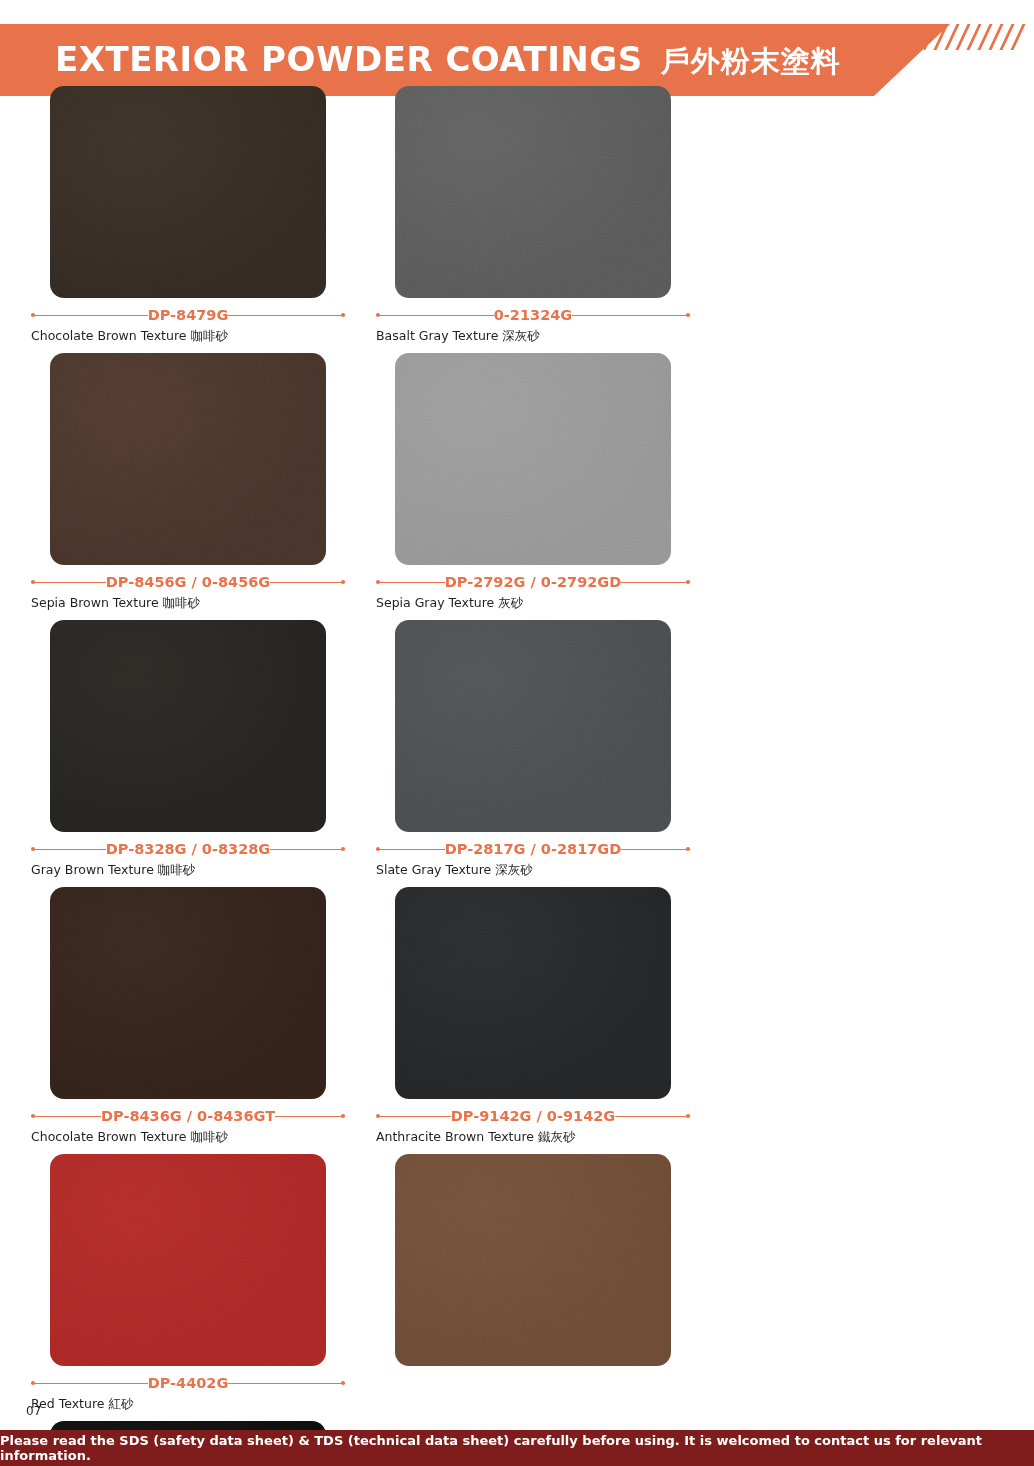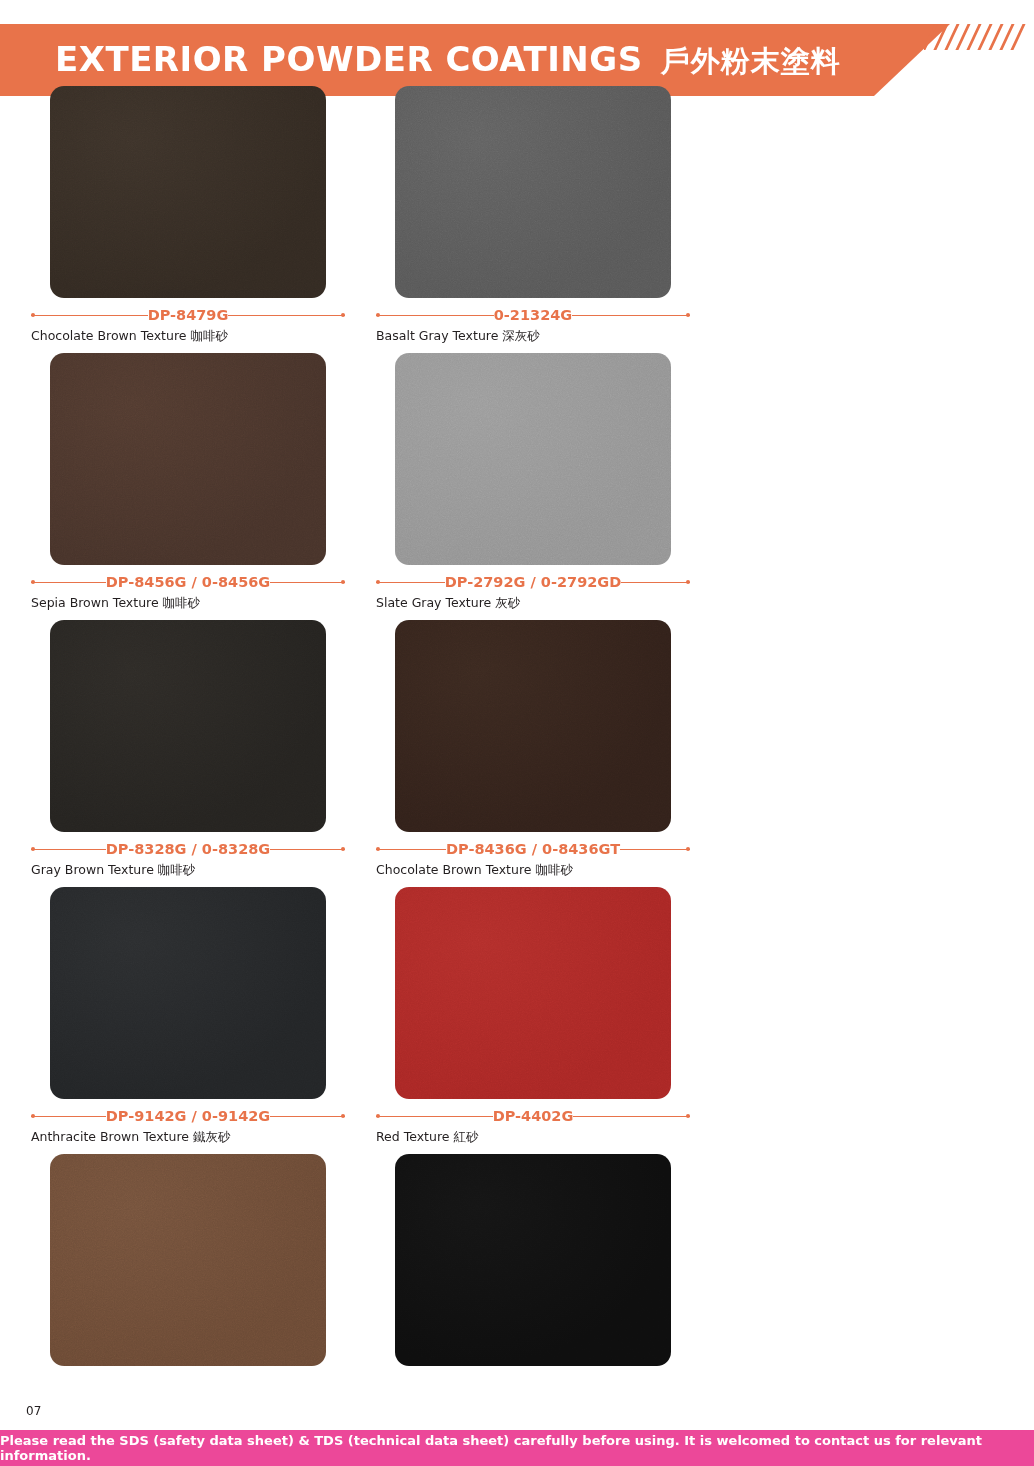--- a/index.html
+++ b/index.html
@@ -143,21 +143,21 @@
     font-family: "DejaVu Sans", sans-serif;
   }
 
   
   .footer {
     position: absolute;
     left: 0;
     bottom: 0;
     width: 100%;
     height: 36px;
-    background: #ec4899;
+    background: #7f1d1d;
     display: flex;
     align-items: center;
     justify-content: center;
     margin-top: 12px;
   }
   .footer-text {
     color: #ffffff;
     font-size: 13px;
     font-weight: bold;
     font-family: "DejaVu Sans", sans-serif;
@@ -244,38 +244,55 @@
             <feColorMatrix type="saturate" values="0"></feColorMatrix>
           </filter>
           <rect width="100%" height="100%" filter="url(#f4)" opacity="0.35"></rect>
         </svg>
       </div>
       <div class="code-row">
         <span class="rule left"></span>
         <span class="code">DP-2792G / 0-2792GD</span>
         <span class="rule right"></span>
       </div>
-      <div class="desc">Slate Gray Texture 灰砂</div>
+      <div class="desc">Sepia Gray Texture 灰砂</div>
     </div>
     <div class="cell">
       <div class="swatch" style="background: radial-gradient(at 30% 25%, rgb(46, 43, 39) 0%, rgb(37, 35, 32) 70%);">
         <svg class="grain" xmlns="http://www.w3.org/2000/svg" width="276" height="212">
           <filter id="f5">
             <feTurbulence type="fractalNoise" baseFrequency="0.9" numOctaves="3" seed="5"></feTurbulence>
             <feColorMatrix type="saturate" values="0"></feColorMatrix>
           </filter>
           <rect width="100%" height="100%" filter="url(#f5)" opacity="0.35"></rect>
         </svg>
       </div>
       <div class="code-row">
         <span class="rule left"></span>
         <span class="code">DP-8328G / 0-8328G</span>
         <span class="rule right"></span>
       </div>
       <div class="desc">Gray Brown Texture 咖啡砂</div>
+    </div>
+    <div class="cell">
+      <div class="swatch" style="background: radial-gradient(at 30% 25%, rgb(83, 84, 86) 0%, rgb(74, 75, 77) 70%);">
+        <svg class="grain" xmlns="http://www.w3.org/2000/svg" width="276" height="212">
+          <filter id="f6">
+            <feTurbulence type="fractalNoise" baseFrequency="0.9" numOctaves="3" seed="6"></feTurbulence>
+            <feColorMatrix type="saturate" values="0"></feColorMatrix>
+          </filter>
+          <rect width="100%" height="100%" filter="url(#f6)" opacity="0.35"></rect>
+        </svg>
+      </div>
+      <div class="code-row">
+        <span class="rule left"></span>
+        <span class="code">DP-2817G / 0-2817GD</span>
+        <span class="rule right"></span>
+      </div>
+      <div class="desc">Slate Gray Texture 深灰砂</div>
     </div>
     <div class="cell">
       <div class="swatch" style="background: radial-gradient(at 30% 25%, rgb(59, 41, 32) 0%, rgb(50, 33, 26) 70%);">
         <svg class="grain" xmlns="http://www.w3.org/2000/svg" width="276" height="212">
           <filter id="f8">
             <feTurbulence type="fractalNoise" baseFrequency="0.9" numOctaves="3" seed="8"></feTurbulence>
             <feColorMatrix type="saturate" values="0"></feColorMatrix>
           </filter>
           <rect width="100%" height="100%" filter="url(#f8)" opacity="0.35"></rect>
         </svg>

